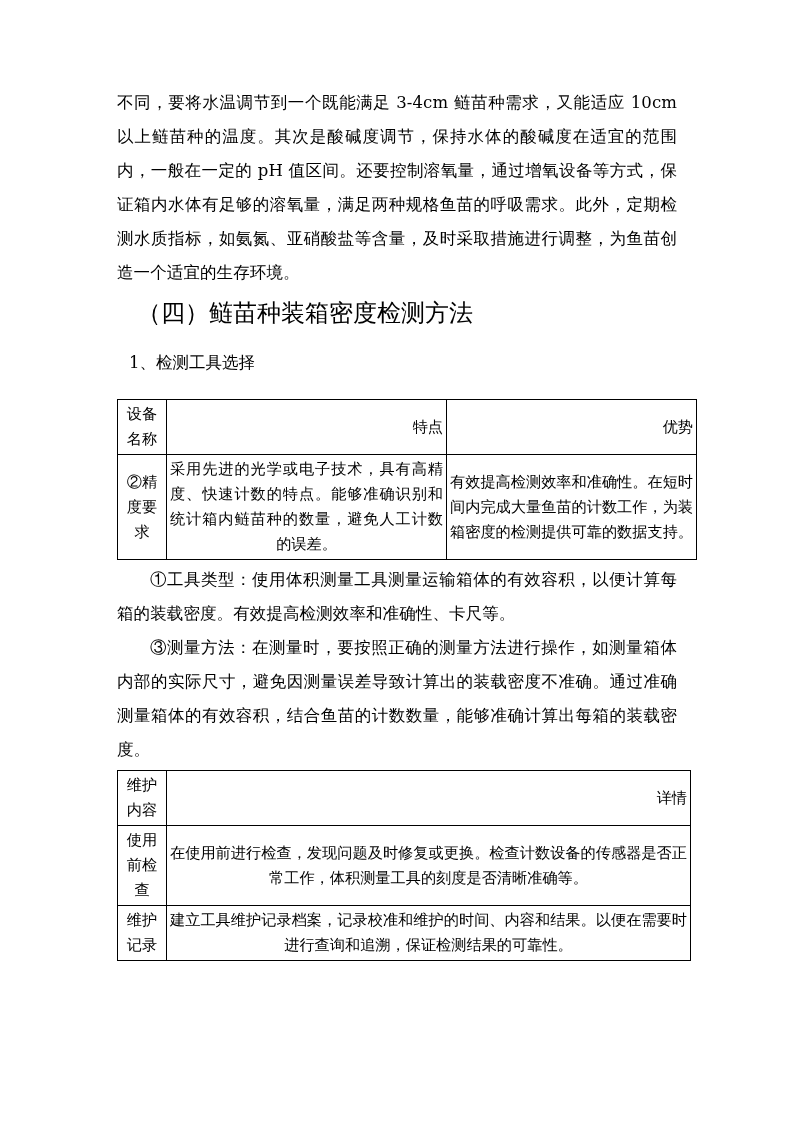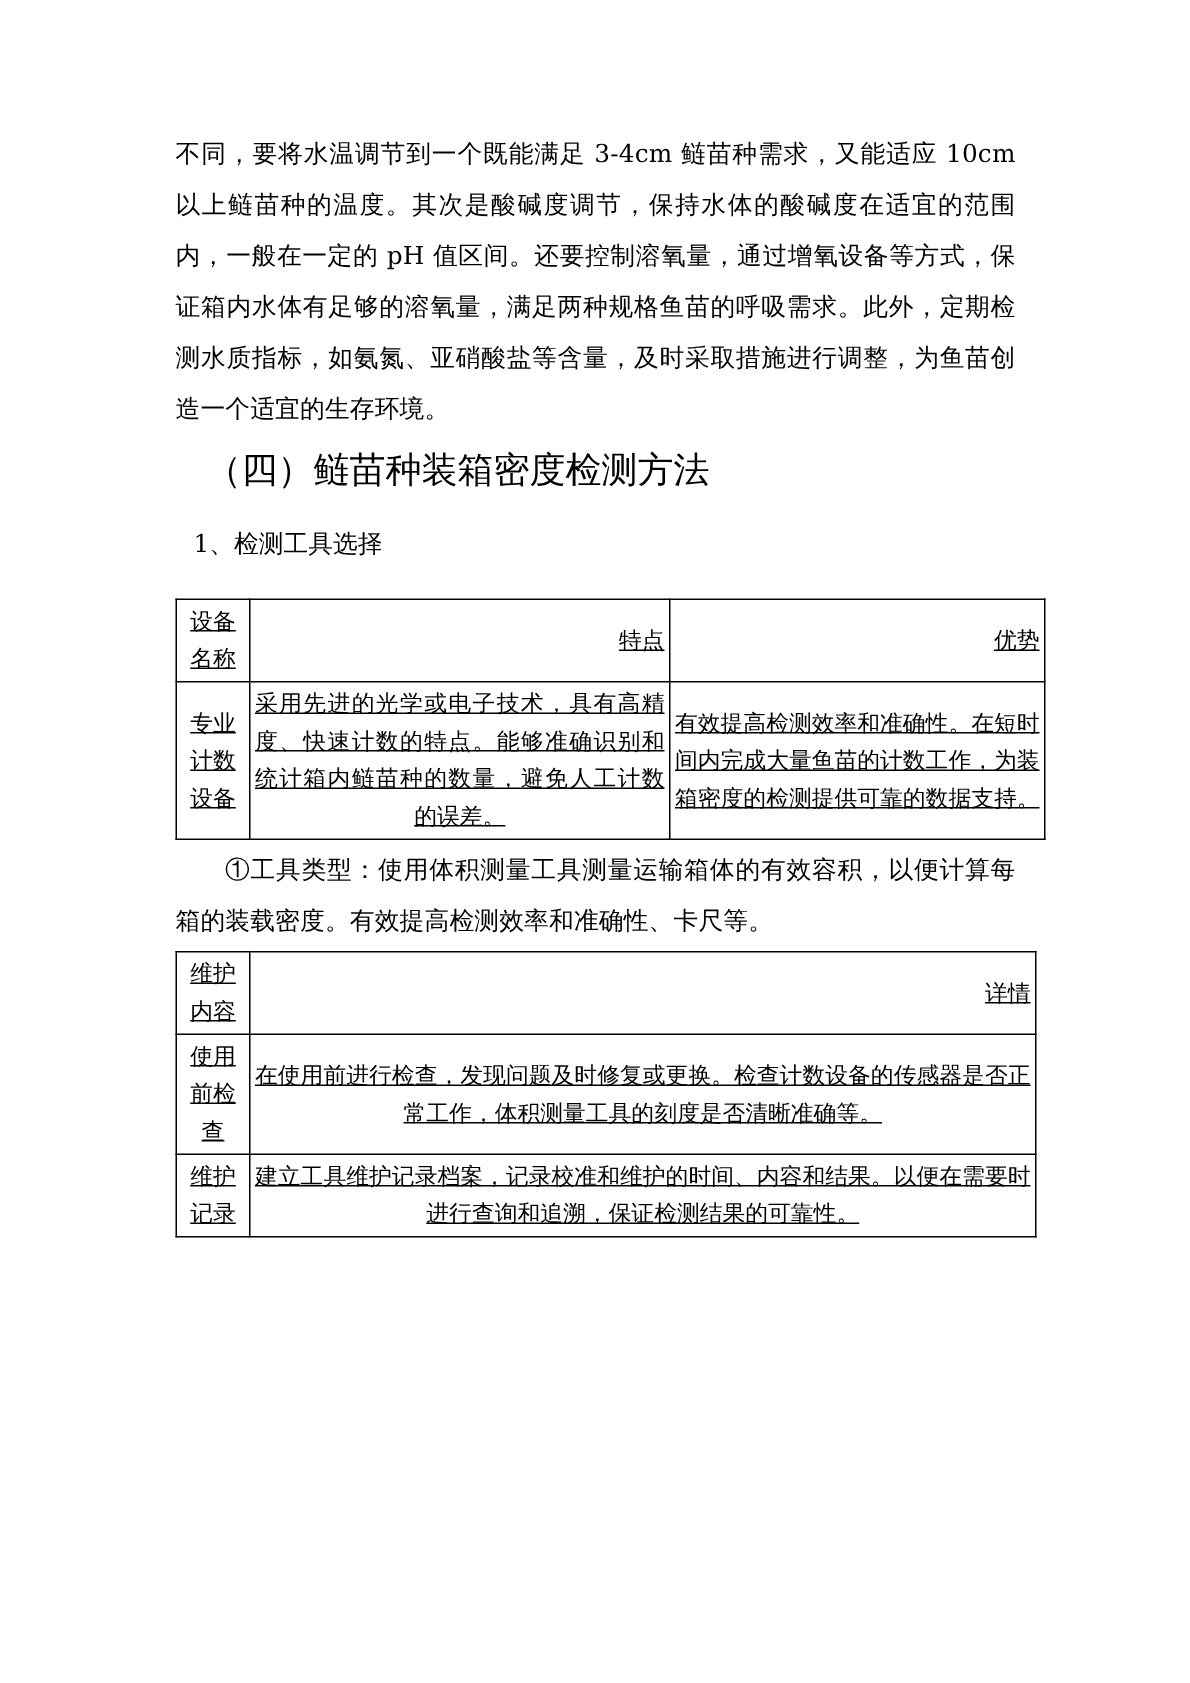--- a/index.html
+++ b/index.html
@@ -61,21 +61,20 @@
   .spacer-sm { height: 6px; }
   .spacer-xs { height: 3px; }
 
   
   table.doc-table {
     border-collapse: collapse;
     width: 560px;
     table-layout: fixed;
     margin: 0;
     font-size: 15.2px;
-    text-decoration: underline;
   }
   table.doc-table td {
     border: 1px solid #000000;
     padding: 2px 3px;
     vertical-align: middle;
     line-height: 25px;
     word-break: break-all;
   }
   td.col-label {
     width: 42px;
@@ -110,30 +109,31 @@
     <div class="spacer-sm"></div>
 
     <table class="doc-table">
       <tbody>
         <tr>
           <td class="col-label">设备名称</td>
           <td class="t1-col2 cell-center">特点</td>
           <td class="t1-col3 cell-center">优势</td>
         </tr>
         <tr>
-          <td class="col-label">专业计数设备</td>
+          <td class="col-label">②精度要求</td>
           <td class="t1-col2 cell-justify">采用先进的光学或电子技术，具有高精度、快速计数的特点。能够准确识别和统计箱内鲢苗种的数量，避免人工计数的误差。</td>
           <td class="t1-col3 cell-justify">有效提高检测效率和准确性。在短时间内完成大量鱼苗的计数工作，为装箱密度的检测提供可靠的数据支持。</td>
         </tr>
       </tbody>
     </table>
 
     <div class="spacer-xs"></div>
 
     <p class="para para-indent">①工具类型：使用体积测量工具测量运输箱体的有效容积，以便计算每箱的装载密度。有效提高检测效率和准确性、卡尺等。</p>
+    <p class="para para-indent">③测量方法：在测量时，要按照正确的测量方法进行操作，如测量箱体内部的实际尺寸，避免因测量误差导致计算出的装载密度不准确。通过准确测量箱体的有效容积，结合鱼苗的计数数量，能够准确计算出每箱的装载密度。</p>
 
     <div class="spacer-xs"></div>
 
     <table class="doc-table">
       <tbody>
         <tr>
           <td class="col-label">维护内容</td>
           <td class="t2-col2 cell-center">详情</td>
         </tr>
         <tr>

